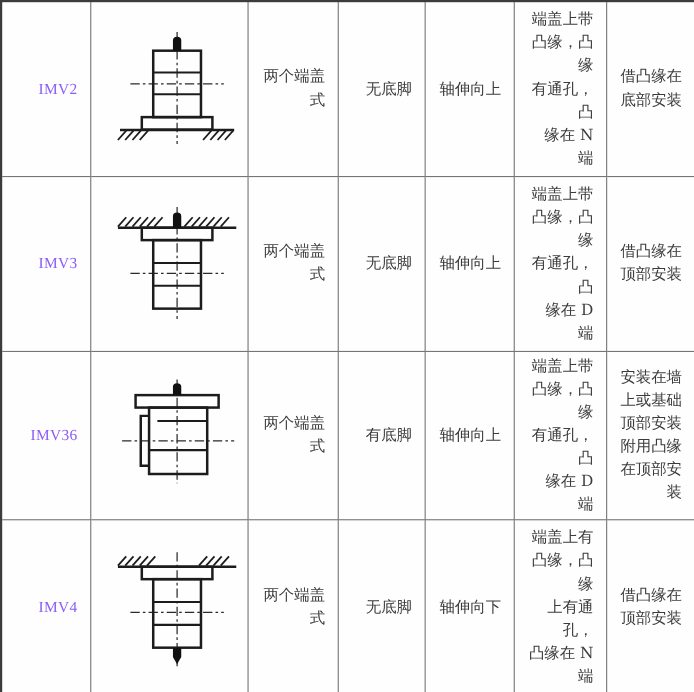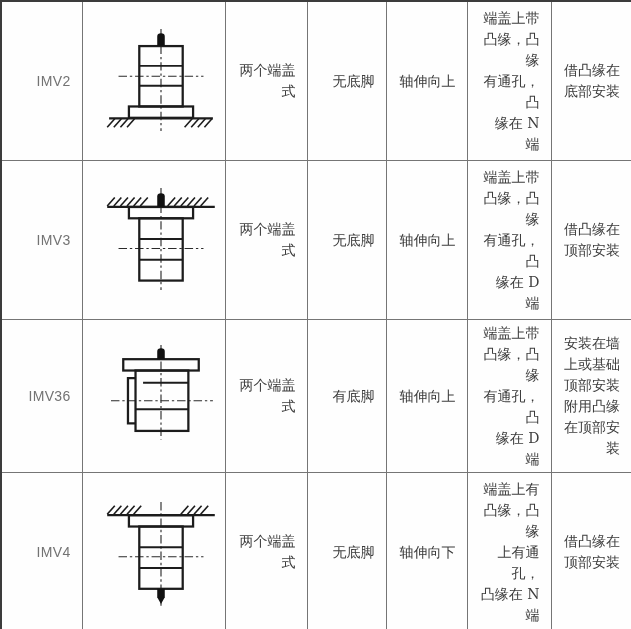--- a/index.html
+++ b/index.html
@@ -15,22 +15,22 @@
   }
   table.spec td{
     border:1px solid #757575;
     vertical-align:middle;text-align:right;
     font-size:14px;line-height:21px;
     white-space:pre-line;
     padding:2px 11px;
     overflow:hidden;
   }
   td.model{
-    font-family:Liberation Sans, sans-serif;
-    font-size:13.5px;letter-spacing:.3px;color:#737373;
+    font-family:Liberation Serif, serif;
+    font-size:13.5px;letter-spacing:.3px;color:#8b5cf6;
   }
   td.diagram{padding:0;}
   .diag{display:block;margin:0 auto;}
   .diag .s{fill:none;stroke:#1c1c1c;stroke-width:2.4;}
   .diag .s2{stroke:#1c1c1c;stroke-width:2;}
   .diag .h{stroke:#1c1c1c;stroke-width:1.7;}
   .diag .cl{stroke:#2a2a2a;stroke-width:1.2;stroke-dasharray:9 3 2.5 3;}
   .diag .f{fill:#111;stroke:none;}
 </style>
 </head>

